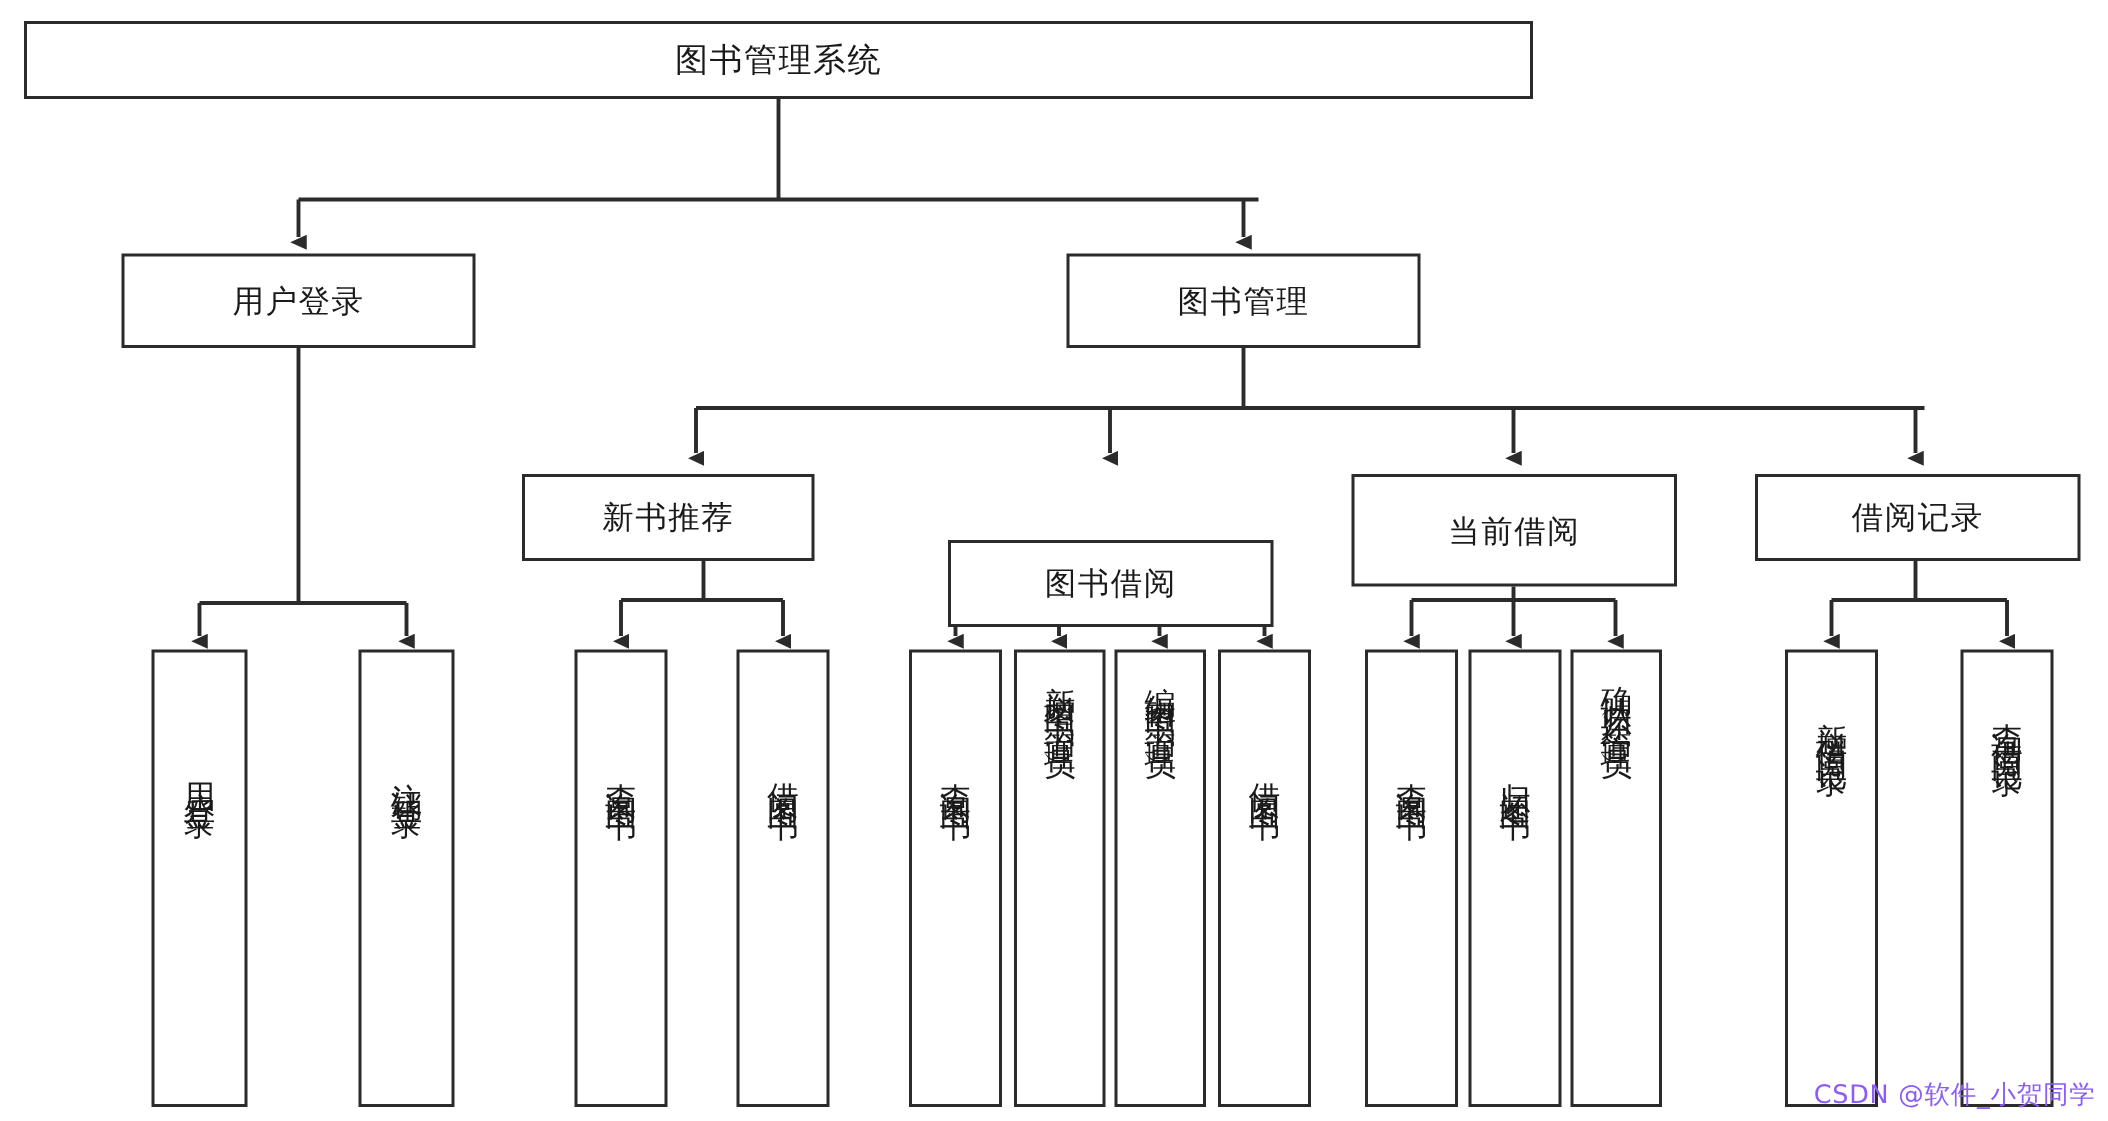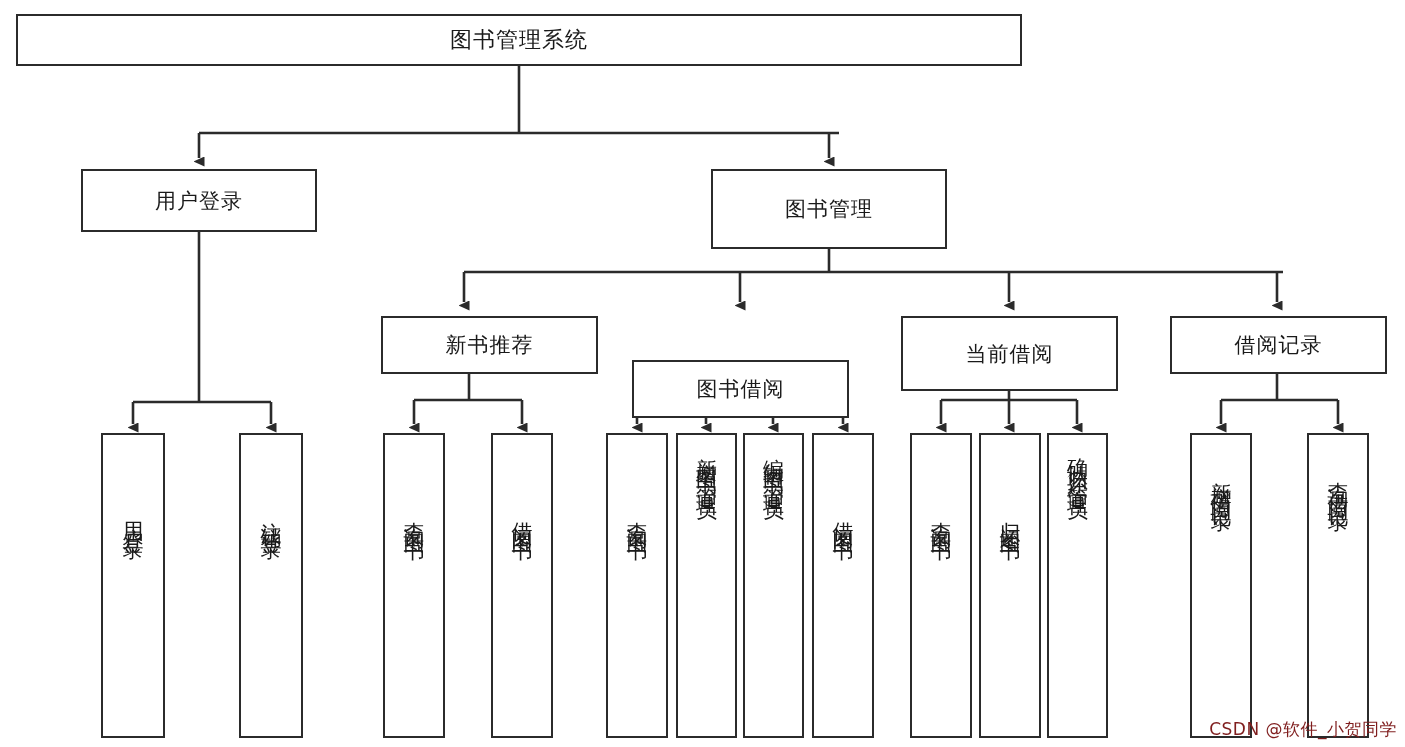--- a/index.html
+++ b/index.html
@@ -53,21 +53,21 @@
     letter-spacing: 6px;
     color: #1a1a1a;
     white-space: nowrap;
     display: block;
   }
   .watermark {
     position: absolute;
     right: 8px;
     bottom: 6px;
     font-size: 17px;
-    color: #7f1d1d;
+    color: #8b5cf6;
     letter-spacing: 0.5px;
     white-space: nowrap;
   }
 </style>
 </head>
 <body>
 
 <div id="canvas">
 
   <svg class="connectors" viewBox="0 0 1405 747" xmlns="http://www.w3.org/2000/svg">
@@ -120,25 +120,25 @@
     </g>
   </svg>
 
   <div class="node horiz root" style="left:16px; top:14px; width:1006px; height:52px;">
     <span>图书管理系统</span>
   </div>
 
   <div class="node horiz" style="left:81px; top:169px; width:236px; height:63px;">
     <span>用户登录</span>
   </div>
-  <div class="node horiz" style="left:711px; top:169px; width:236px; height:80px;">
+  <div class="node horiz" style="left:711px; top:169px; width:236px; height:63px;">
     <span>图书管理</span>
   </div>
 
-  <div class="node horiz" style="left:381px; top:316px; width:217px; height:58px;">
+  <div class="node horiz" style="left:348px; top:316px; width:195px; height:58px;">
     <span>新书推荐</span>
   </div>
   <div class="node horiz" style="left:632px; top:316px; width:217px; height:58px;margin-top:44px;">
     <span>图书借阅</span>
   </div>
   <div class="node horiz" style="left:901px; top:316px; width:217px; height:75px;">
     <span>当前借阅</span>
   </div>
   <div class="node horiz" style="left:1170px; top:316px; width:217px; height:58px;">
     <span>借阅记录</span>

